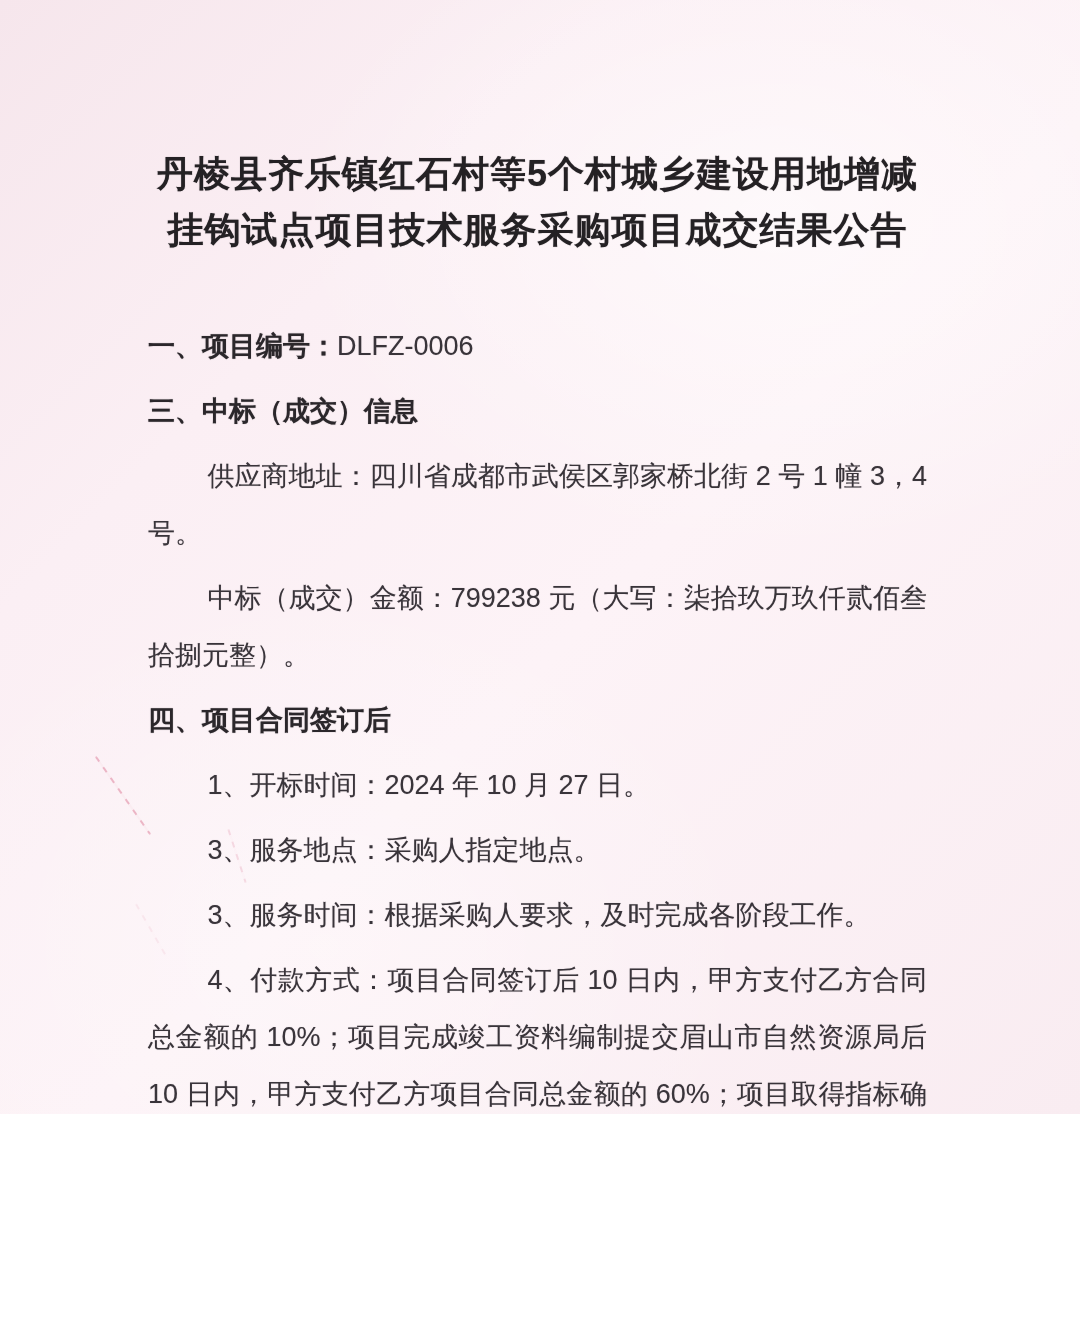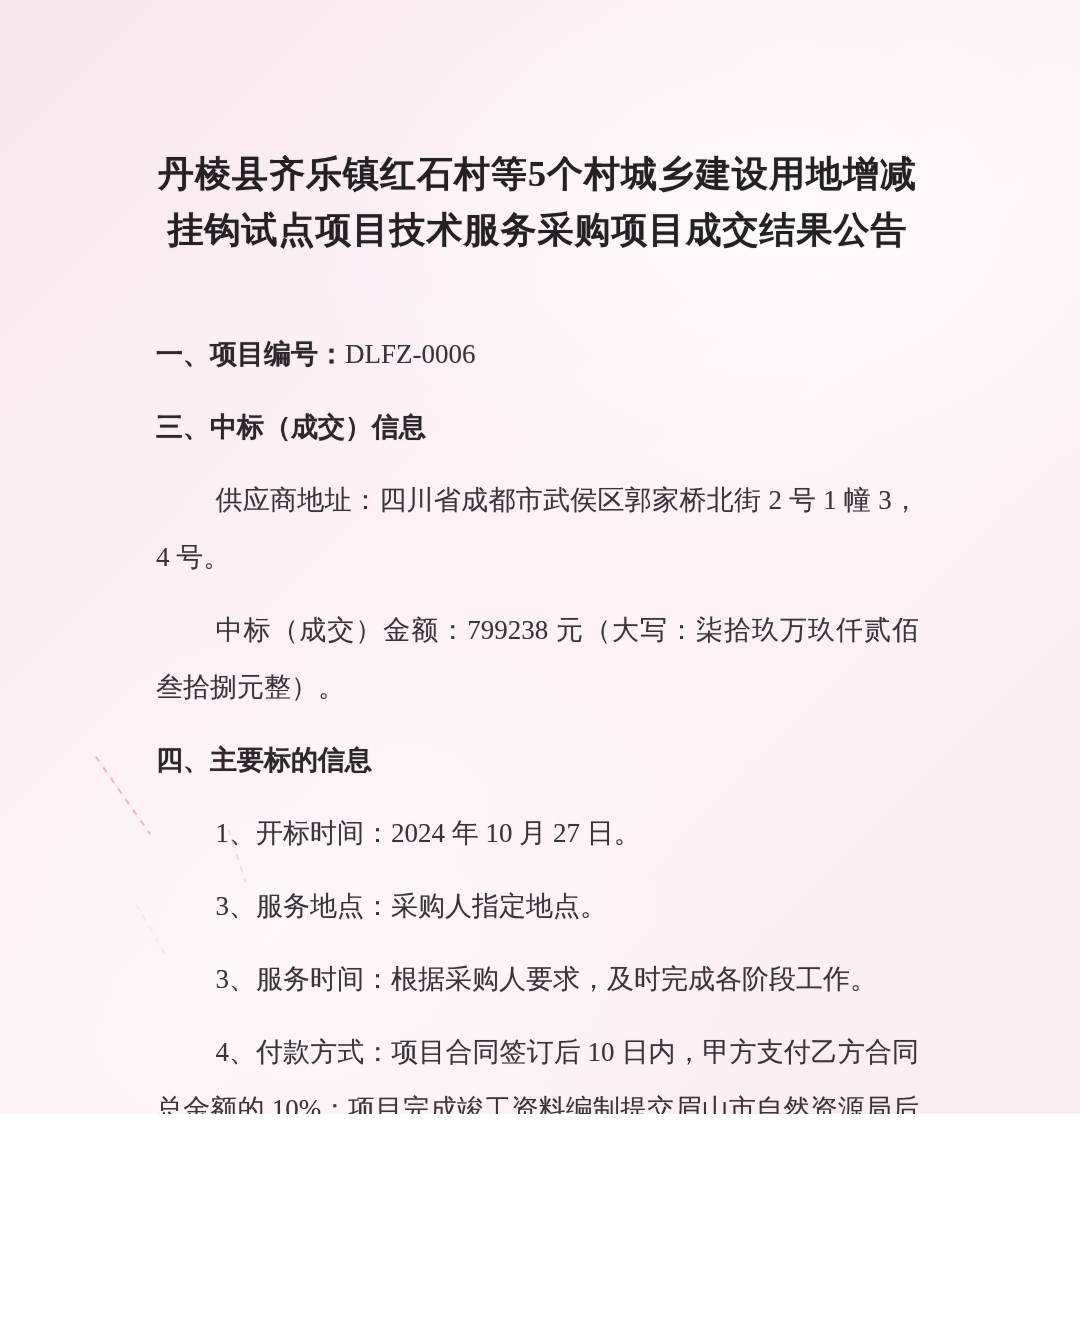--- a/index.html
+++ b/index.html
@@ -5,21 +5,21 @@
   html, body { margin: 0; padding: 0; }
   .page {
     position: relative;
     width: 1080px;
     height: 1114px;
     overflow: hidden;
     background:
       radial-gradient(ellipse 700px 480px at 72% 20%, rgba(255,255,255,0.55), rgba(255,255,255,0) 70%),
       radial-gradient(ellipse 600px 500px at 30% 85%, rgba(255,255,255,0.30), rgba(255,255,255,0) 75%),
       linear-gradient(135deg, #f6e6ec 0%, #fbeff4 28%, #fdf3f7 55%, #f9ecf1 100%);
-    font-family: Liberation Serif, serif;
+    font-family: Liberation Sans, sans-serif;
     color: #39343a;
   }
   .doc-title {
     position: absolute;
     left: 140px;
     right: 145px;
     top: 146px;
     margin: 0;
     text-align: center;
     font-size: 36px;
@@ -34,21 +34,21 @@
     position: absolute;
     left: 140px;
     right: 145px;
     top: 310px;
     font-size: 27px;
     line-height: 57px;
     text-align: justify;
     color: #39343a;
     text-shadow: 0 0 1px rgba(57,52,58,0.28);
   }
-  .doc-body p { margin: 16px; }
+  .doc-body p { margin: 8px; }
   .para-indent { text-indent: 2.2em; }
   .sec-label, .sec-heading {
     font-weight: bold;
     color: #2b272b;
     text-shadow: 0 0 1px rgba(43,39,43,0.5);
   }
   .scratch {
     position: absolute;
     width: 2px;
     border-radius: 2px;
@@ -83,21 +83,21 @@
     <p><span class="sec-label">一、项目编号：</span><span>DLFZ-0006</span></p>
 
 
     <p class="sec-heading">三、中标（成交）信息</p>
 
 
     <p class="para-indent">供应商地址：四川省成都市武侯区郭家桥北街 2 号 1 幢 3，4 号。</p>
 
     <p class="para-indent">中标（成交）金额：799238 元（大写：柒拾玖万玖仟贰佰叁拾捌元整）。</p>
 
-    <p class="sec-heading">四、主要标的信息</p>
+    <p class="sec-heading">四、项目合同签订后</p>
 
     <p class="para-indent">1、开标时间：2024 年 10 月 27 日。</p>
 
     <p class="para-indent">3、服务地点：采购人指定地点。</p>
 
     <p class="para-indent">3、服务时间：根据采购人要求，及时完成各阶段工作。</p>
 
     <p class="para-indent">4、付款方式：项目合同签订后 10 日内，甲方支付乙方合同总金额的 10%；项目完成竣工资料编制提交眉山市自然资源局后 10 日内，甲方支付乙方项目合同总金额的 60%；项目取得指标确认函后 10 日内，甲方支付乙方合同总金额的 30%。</p>
 
     <p class="sec-heading">五、评审专家名单</p>

